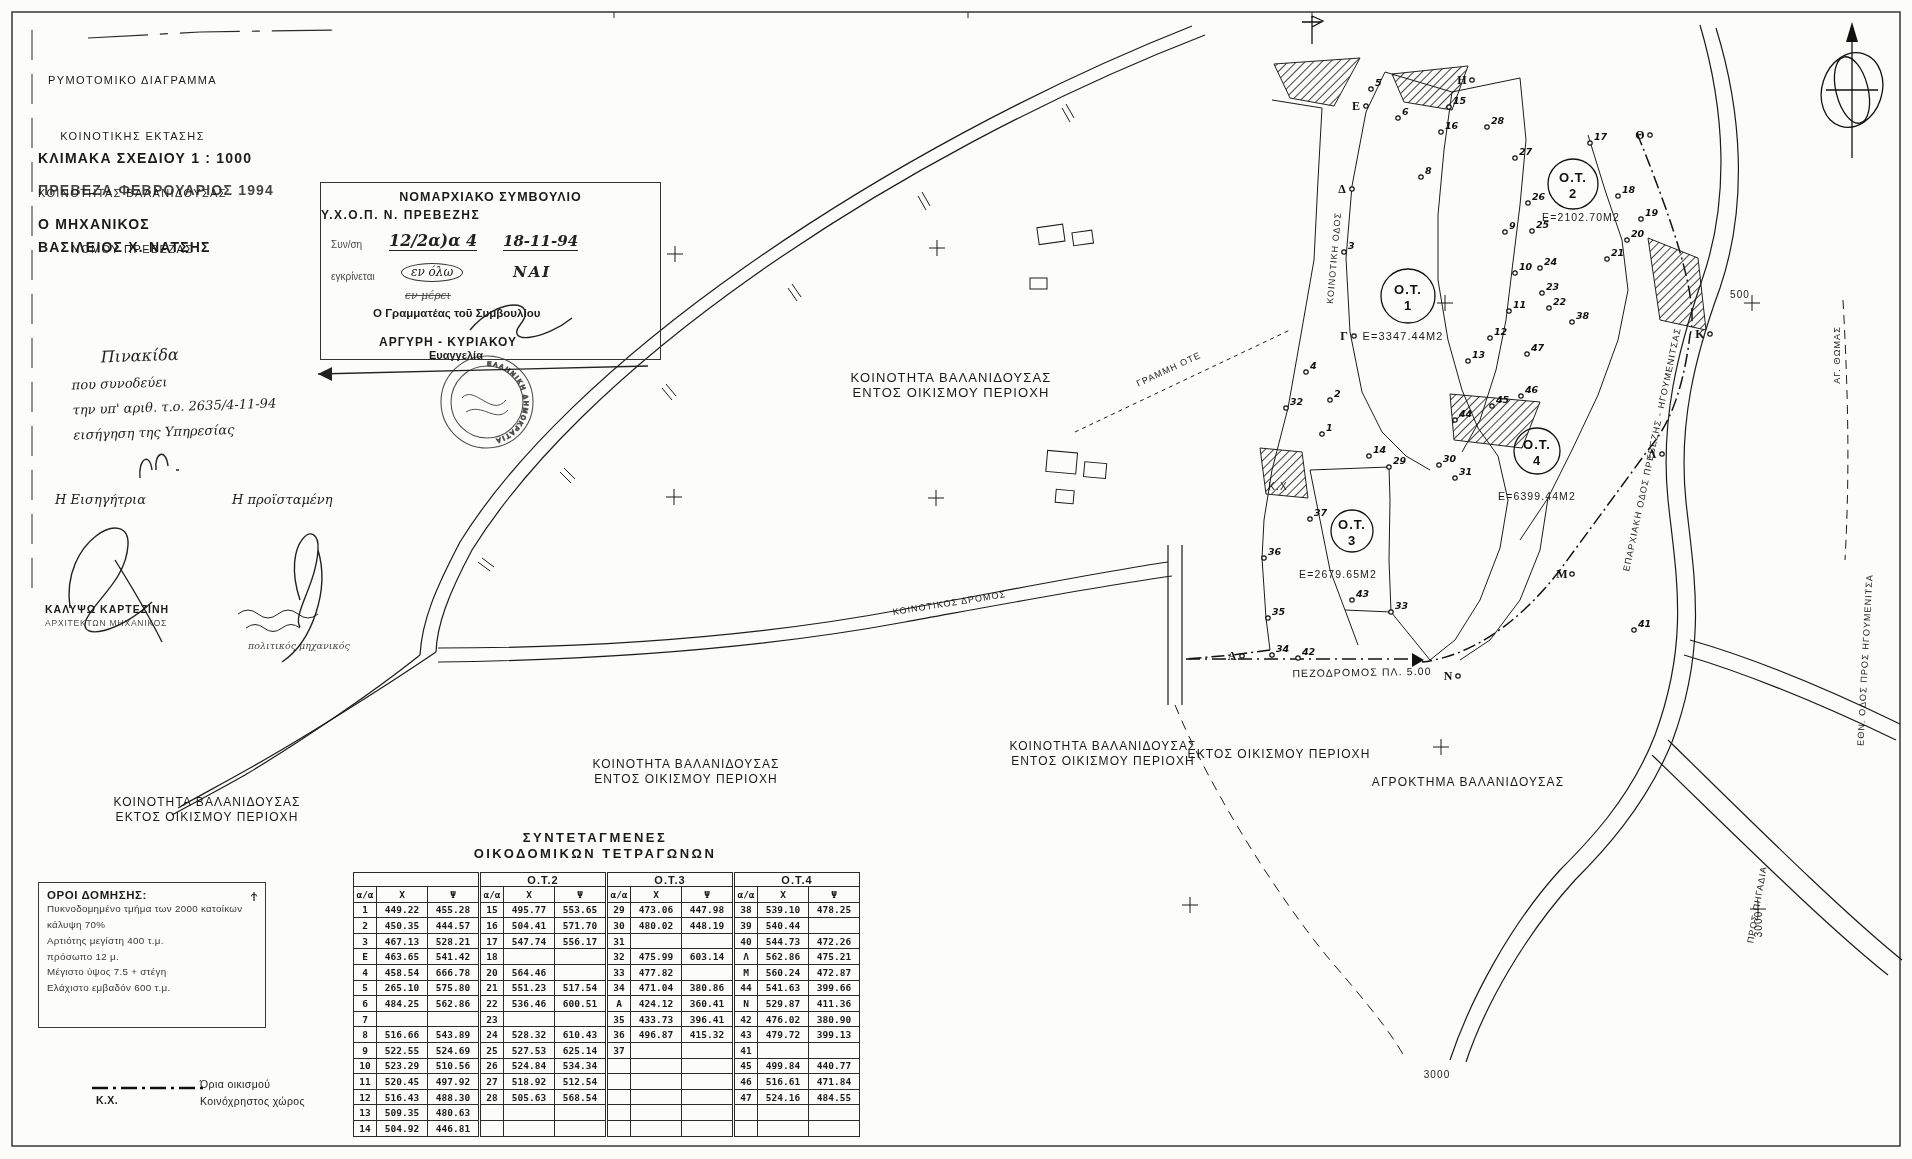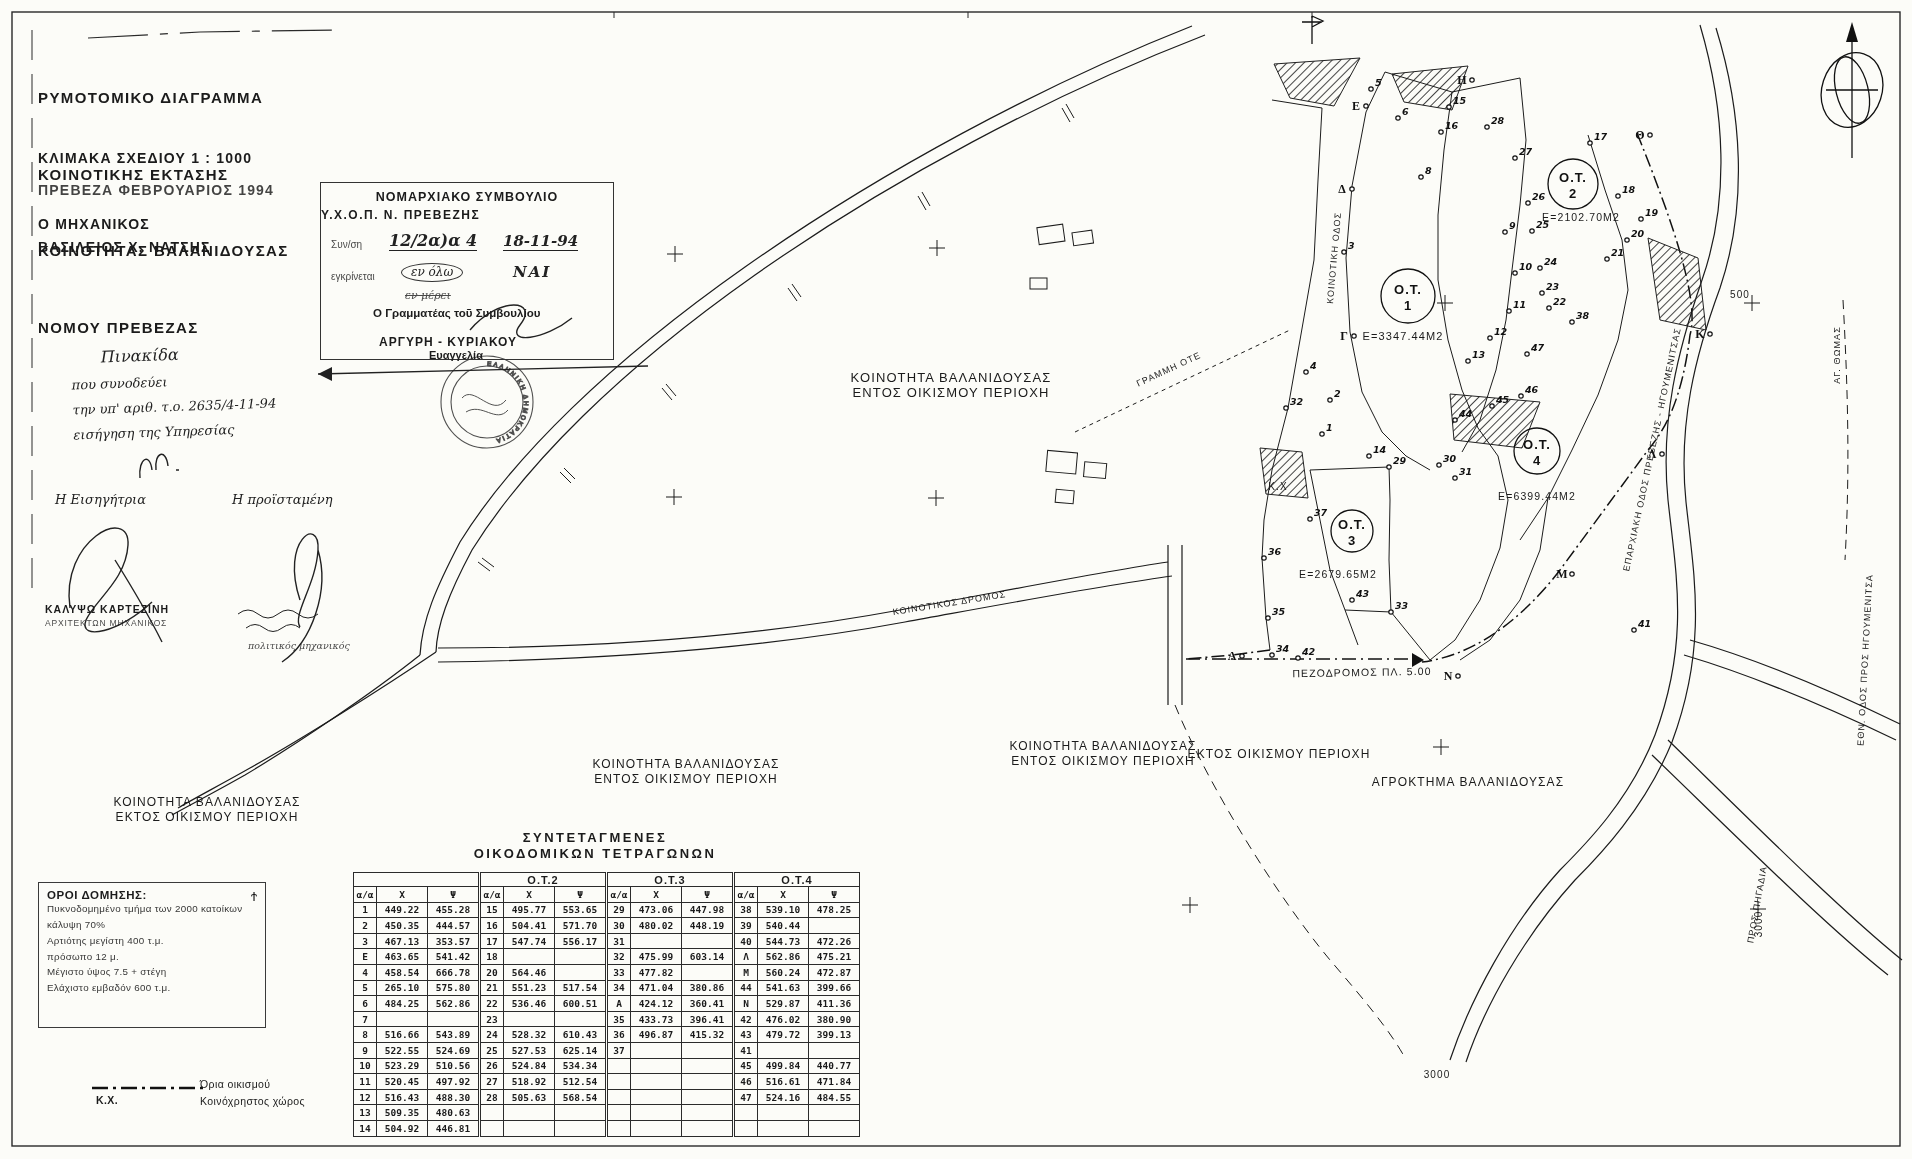--- a/index.html
+++ b/index.html
@@ -1,25 +1,25 @@
 <!DOCTYPE html>
 <html><head>
 <meta charset="utf-8">
 <style>
   html,body{margin:0;padding:0;background:#d9d9d4;}
   .sheet{position:relative;width:1912px;height:1159px;background:#fcfcf8;overflow:hidden;
          font-family:"Liberation Sans",sans-serif;color:#1b1b1b;}
   .abs{position:absolute;z-index:2;background:transparent;}
   svg.mapsvg{position:absolute;left:0;top:0;z-index:1;}
-  .tw{font-weight:700;letter-spacing:1.4px;font-size:15px;line-height:1.7;white-space:pre;}
+  .tw{font-weight:400;letter-spacing:1.4px;font-size:11px;line-height:1.7;white-space:pre;text-align:center;}
   .tw2{font-weight:700;letter-spacing:1.2px;font-size:14px;}
   .hand{font-family:"DejaVu Serif",serif;font-style:italic;color:#222;}
   .dim{opacity:.82;}
   
-  .stampbox{border:1.3px solid #333;width:292px;height:176px;}
+  .stampbox{border:1.3px solid #333;width:292px;height:176px;padding-left:47px;}
   .stampbox .abs{position:absolute;}
   .oval{border:1.3px solid #333;border-radius:50%;padding:1px 9px 2px;}
   .struck{text-decoration:line-through;}
   
   .terms{border:1.2px solid #3a3a3a;width:228px;height:146px;padding:6px 8px;box-sizing:border-box;}
   .terms .t{font-size:11.5px;font-weight:700;letter-spacing:.6px;}
   .terms .ln{font-size:9.8px;line-height:1.62;letter-spacing:.3px;opacity:.9;}
   
   .ctab{border-collapse:collapse;background:transparent;}
   .ctab th,.ctab td{border:1px solid #2b2b2b;font:700 9.5px "DejaVu Sans Mono",monospace;
@@ -415,21 +415,21 @@
               <td class="no gs">30</td>
               <td class="v">480.02</td>
               <td class="v">448.19</td>
               <td class="no gs">39</td>
               <td class="v">540.44</td>
               <td class="v"></td>
             </tr>
             <tr>
               <td class="no">3</td>
               <td class="v">467.13</td>
-              <td class="v">353.57</td>
+              <td class="v">528.21</td>
               <td class="no gs">17</td>
               <td class="v">547.74</td>
               <td class="v">556.17</td>
               <td class="no gs">31</td>
               <td class="v"></td>
               <td class="v"></td>
               <td class="no gs">40</td>
               <td class="v">544.73</td>
               <td class="v">472.26</td>
             </tr>

